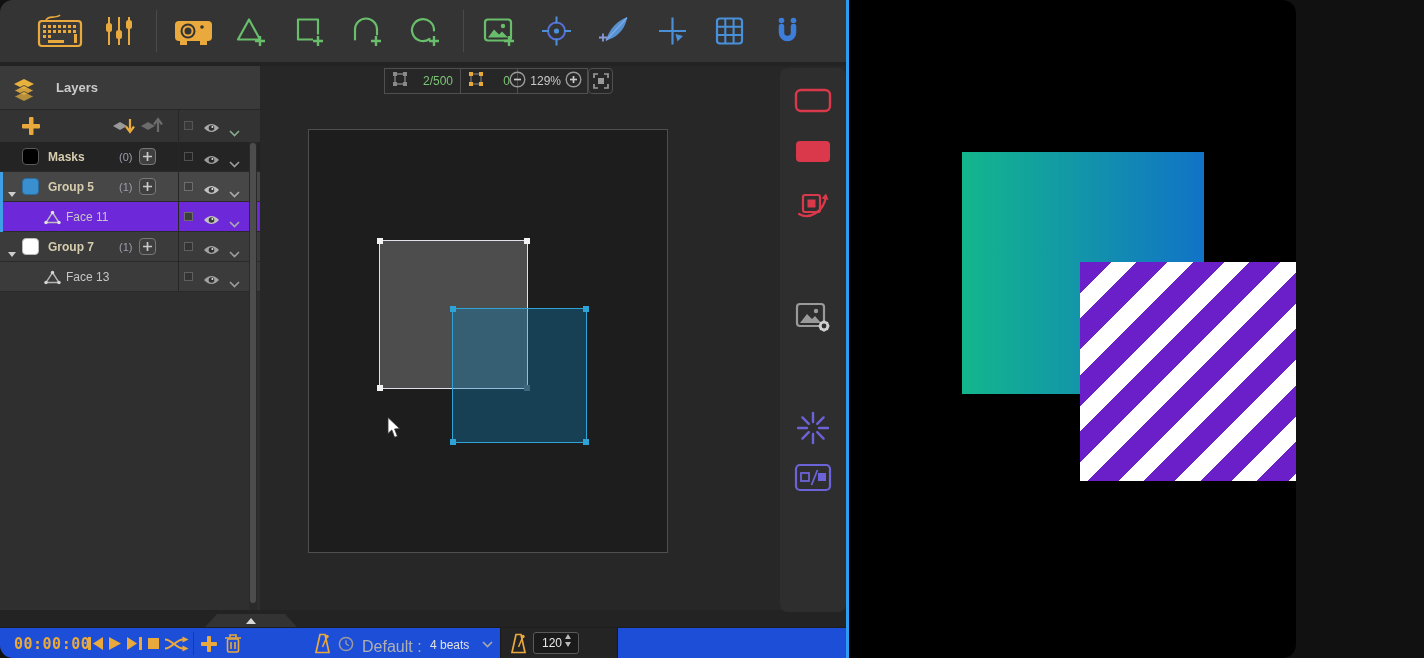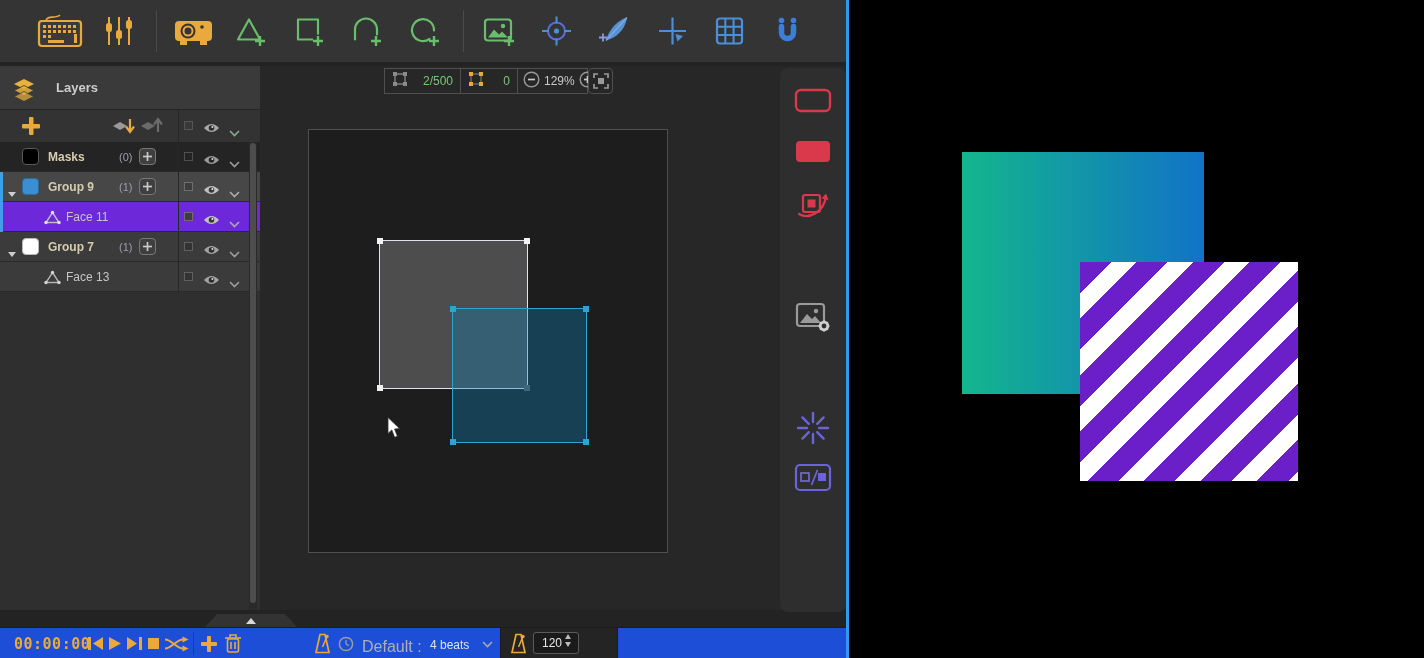--- a/index.html
+++ b/index.html
@@ -1,17 +1,17 @@
 <!DOCTYPE html>
 <html><head>
 <meta charset="utf-8">
 <style>
   html,body{margin:0;padding:0;background:#111;}
-  #app{position:relative;width:1424px;height:658px;background:#232323;overflow:hidden;
-       font-family:"Liberation Sans",sans-serif;-webkit-font-smoothing:antialiased;}
+  #app{position:relative;width:1296px;height:658px;background:#232323;overflow:hidden;
+       font-family:"Liberation Sans",sans-serif;border-radius:13px;-webkit-font-smoothing:antialiased;}
   #app *{box-sizing:border-box;}
   .abs{position:absolute;}
 
   
   .topbar{position:absolute;left:0;top:0;width:846px;height:62px;background:#343434;}
   .tbi{position:absolute;top:50%;transform:translateY(-50%);display:flex;align-items:center;justify-content:center;cursor:pointer;}
   .tbsep{position:absolute;top:10px;width:1px;height:42px;background:#4a4a4a;}
 
   
   .lpanel{position:absolute;left:0;top:66px;width:260px;height:544px;background:#2f2f2f;}
@@ -31,21 +31,21 @@
   .chevwrap{position:absolute;left:229px;top:12px;cursor:pointer;}
   .caret{position:absolute;left:7px;top:12px;cursor:pointer;}
   .selbar{position:absolute;left:0;top:106px;width:3px;height:60px;background:#3fa0e8;}
   .lp-scroll{position:absolute;left:249px;top:76px;width:8px;height:468px;background:#2a2a2a;}
   .lp-thumb{position:absolute;left:1px;top:1px;width:6px;height:460px;background:#4d4d4d;border-radius:3px;}
 
   
   .viewport{position:absolute;left:260px;top:66px;width:586px;height:544px;background:#272727;}
   .canvas{position:absolute;left:48px;top:63px;width:360px;height:424px;background:#1d1d1d;border:1px solid #4f4f4f;}
   .segbar{position:absolute;left:124px;top:2px;height:26px;display:flex;border:1px solid #4f4f4f;background:#272727;}
-  .seg{display:flex;align-items:center;padding:0 7px;gap:6px;border-left:1px solid #4f4f4f;}
+  .seg{display:flex;align-items:center;padding:0 7px;gap:6px;border-left:1px solid #4f4f4f;justify-content:flex-end;}
   .seg:first-child{border-left:none;}
   .greennum{font-size:12px;color:#7cc576;}
   .zoomtxt{font-size:12px;color:#c8c8c8;}
   .fitbtn{position:absolute;left:328px;top:2px;width:25px;height:26px;border:1px solid #4f4f4f;border-radius:4px;background:#272727;display:flex;align-items:center;justify-content:center;cursor:pointer;}
   .face-gray{position:absolute;left:70px;top:110px;width:149px;height:149px;background:#4d4d4d;border:1px solid #e2e0ea;cursor:move;}
   .face-teal{position:absolute;left:143px;top:178px;width:135px;height:135px;background:rgba(16,128,182,0.36);border:1px solid #2fa3d6;cursor:move;}
   .hnd{position:absolute;width:6px;height:6px;}
   .hnd.w{background:#f2f2f2;}
   .hnd.b{background:#2fa3d6;}
   .hnd.d{background:#595959;}
@@ -314,21 +314,21 @@
       <span class="chevwrap"><svg width="11" height="7" viewBox="0 0 11 7">
             <polyline points="1,1 5.5,5.5 10,1" fill="none" stroke="#9b9b9b" stroke-width="1.7"></polyline>
           </svg></span>
     </div>
 
     <div class="lrow" style="top:106px;background:#474747">
       <span class="caret"><svg width="10" height="7">
             <path d="M1,1 L9,1 5,6 Z" fill="#cdcdcd"></path>
           </svg></span>
       <span class="swatch" style="background:#3a8fd0;border-color:#2c6da0"></span>
-      <span class="rname warm">Group 9</span>
+      <span class="rname warm">Group 5</span>
       <span class="rcount">(1)</span>
       <span class="addbtn">
           <svg width="9" height="9" viewBox="0 0 9 9">
             <g stroke="#c9c9c9" stroke-width="1.7">
               <line x1="4.5" y1="0" x2="4.5" y2="9"></line>
               <line x1="0" y1="4.5" x2="9" y2="4.5"></line>
             </g>
           </svg>
         </span>
       <span class="cbx" style="background:#3d3d3d;border-color:#6d6d6d"></span>

